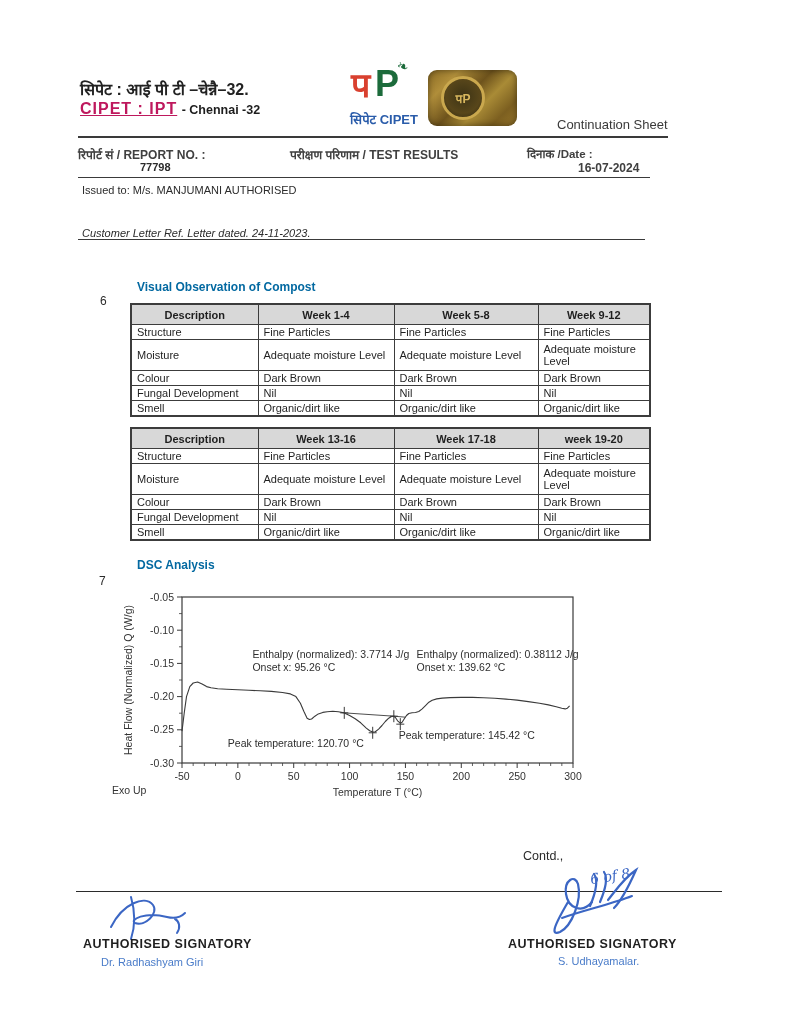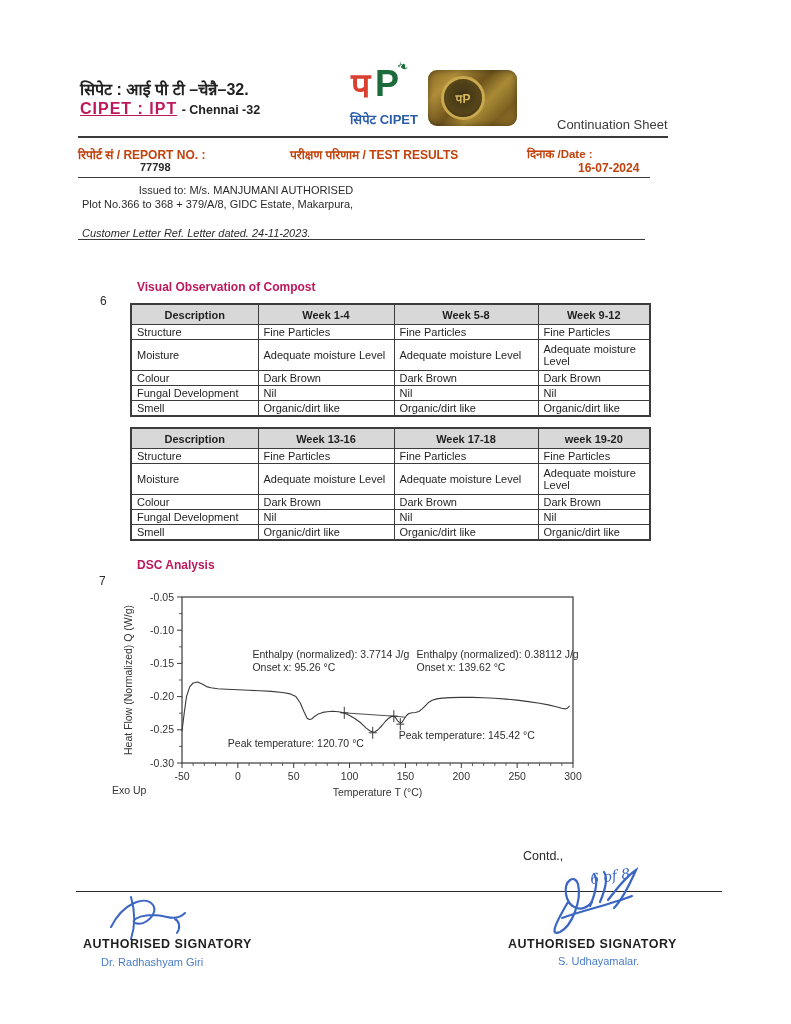--- a/index.html
+++ b/index.html
@@ -23,34 +23,34 @@
   .logo-caption{font-size:13px;font-weight:bold;color:#2a5caa;margin-top:2px;white-space:nowrap;}
 
   .hologram{width:76px;height:56px;border-radius:9px;
     background:linear-gradient(135deg,#8a6a24 0%,#b08e3a 22%,#6e531c 45%,#a98b36 62%,#7c5f20 82%,#95742a 100%);
     box-shadow:inset 0 0 6px rgba(0,0,0,.45);display:flex;align-items:center;padding-left:13px;}
   .holo-ring{width:38px;height:38px;border-radius:50%;border:3px solid #caa84e;
     background:radial-gradient(circle at 50% 45%,#3c3315 0%,#58461a 60%,#2e2710 100%);
     display:flex;align-items:center;justify-content:center;}
   .holo-mark{font-size:12px;font-weight:bold;color:#d8b75e;}
 
-  .lbl-bold{font-size:12px;font-weight:bold;color:#c2410c;}
+  .lbl-bold{font-size:12px;font-weight:bold;color:#404040;}
   .small-txt{font-size:11px;color:#2b2b2b;line-height:14px;text-align:right;}
   .italic{font-style:italic;}
 
   
   .obs-table{border-collapse:collapse;table-layout:fixed;font-size:11px;color:#1f1f1f;}
   .obs-table th,.obs-table td{border:1px solid #3c3c3c;padding:1px 5px;text-align:left;vertical-align:middle;}
   .obs-table th{background:#d8d8d8;text-align:center;font-weight:bold;height:17px;}
   .obs-table{border:2px solid #3c3c3c;}
   .col-desc{width:127px;}.col-w1{width:136px;}.col-w2{width:144px;}.col-w3{width:112px;}
   .row-s{height:15px;}.row-m{height:31px;}
 
   .section-num{font-size:12px;color:#2b2b2b;}
-  .section-title{font-size:12px;font-weight:bold;color:#be185d;}
+  .section-title{font-size:12px;font-weight:bold;color:#0369a1;}
 
   .contd{font-size:12.5px;color:#2b2b2b;}
   .sig-label{font-size:12.5px;font-weight:bold;color:#1f1f1f;letter-spacing:.5px;}
   .sig-name{font-size:11px;color:#4a7cc9;}
   .page-note{font-size:14px;color:#3b66c4;font-family:"DejaVu Serif",serif;font-style:italic;transform:rotate(-9deg);}
 </style>
 </head>
 <body>
 
 <div class="page">
@@ -87,21 +87,20 @@
 
   <div class="abs lbl-bold" style="left:290px;top:146px;">परीक्षण परिणाम / TEST RESULTS</div>
 
   <div class="abs lbl-bold" style="left:527px;top:146px;font-size:11.5px;">दिनाक /Date :</div>
   <div class="abs lbl-bold" style="left:578px;top:161px;">16-07-2024</div>
 
   <div class="rule thin" style="left:78px;top:177px;width:572px;"></div>
 
   <div class="abs small-txt" style="left:82px;top:183px;">
     <div>Issued to: M/s. MANJUMANI AUTHORISED</div>
-    <div>Plot No.366 to 368 + 379/A/8, GIDC Estate, Makarpura,</div>
   </div>
   <div class="abs small-txt italic" style="left:82px;top:226px;">Customer Letter Ref. Letter dated. 24-11-2023.</div>
 
   <div class="rule thin" style="left:78px;top:239px;width:567px;"></div>
 
   <div class="abs section-title" style="left:137px;top:280px;">Visual Observation of Compost</div>
   <div class="abs section-num" style="left:100px;top:294px;">6</div>
 
   <table class="obs-table abs" style="left:130px;top:303px;">
     <colgroup>

